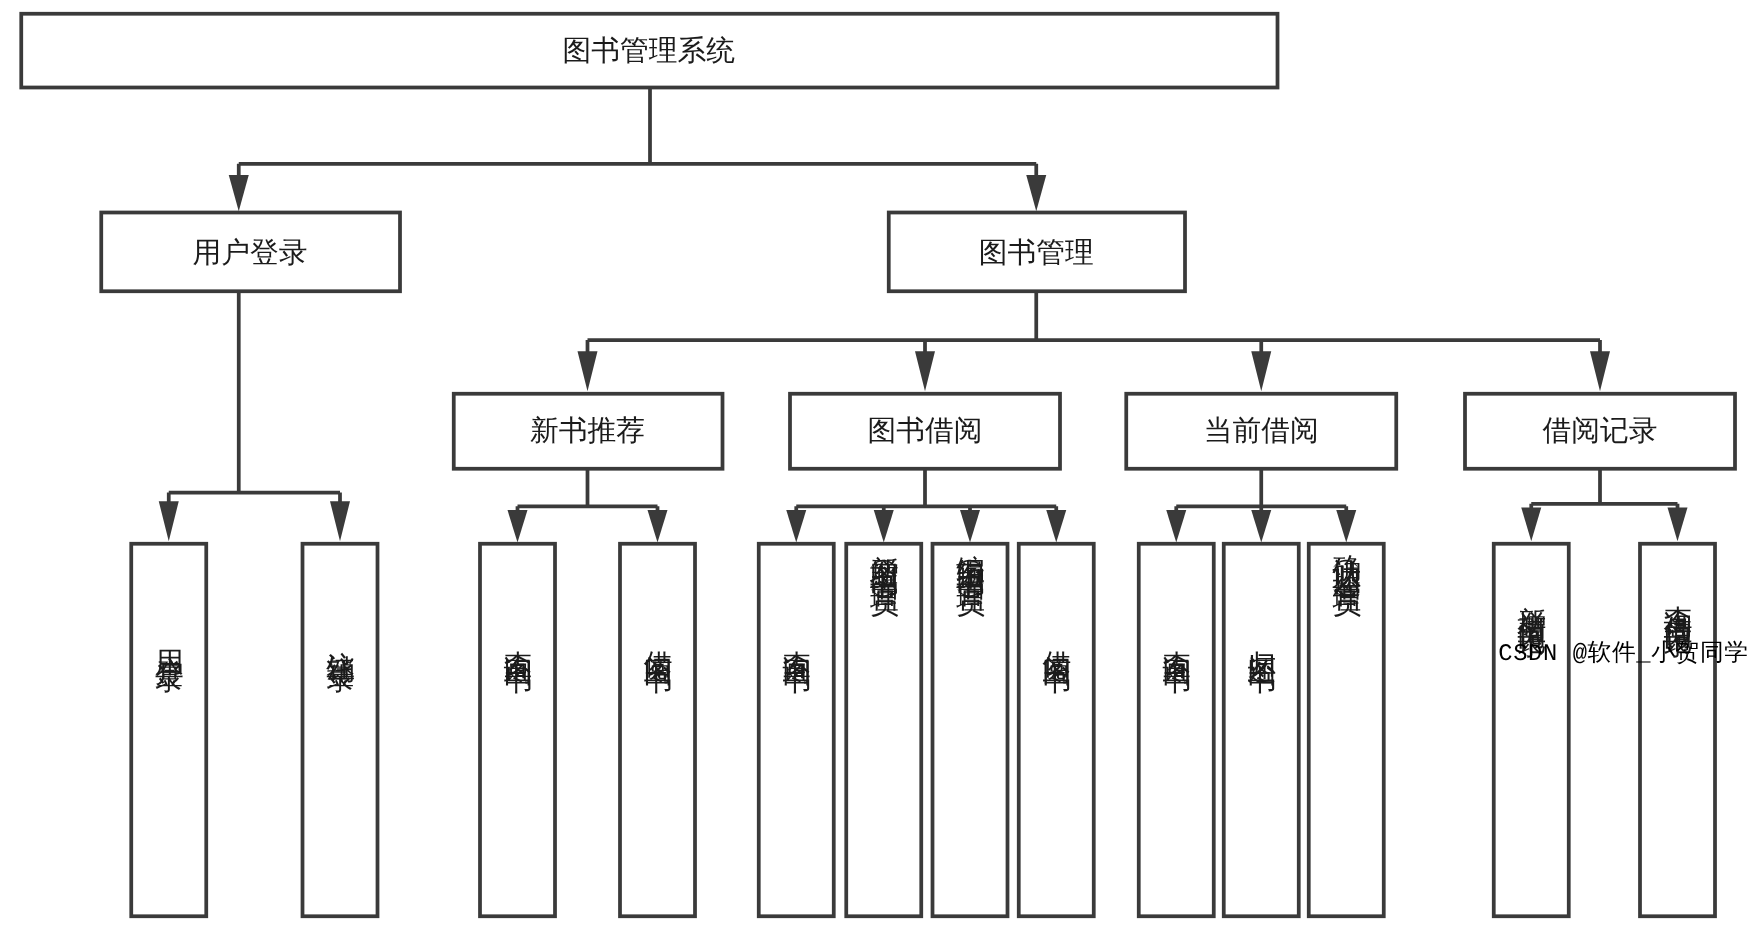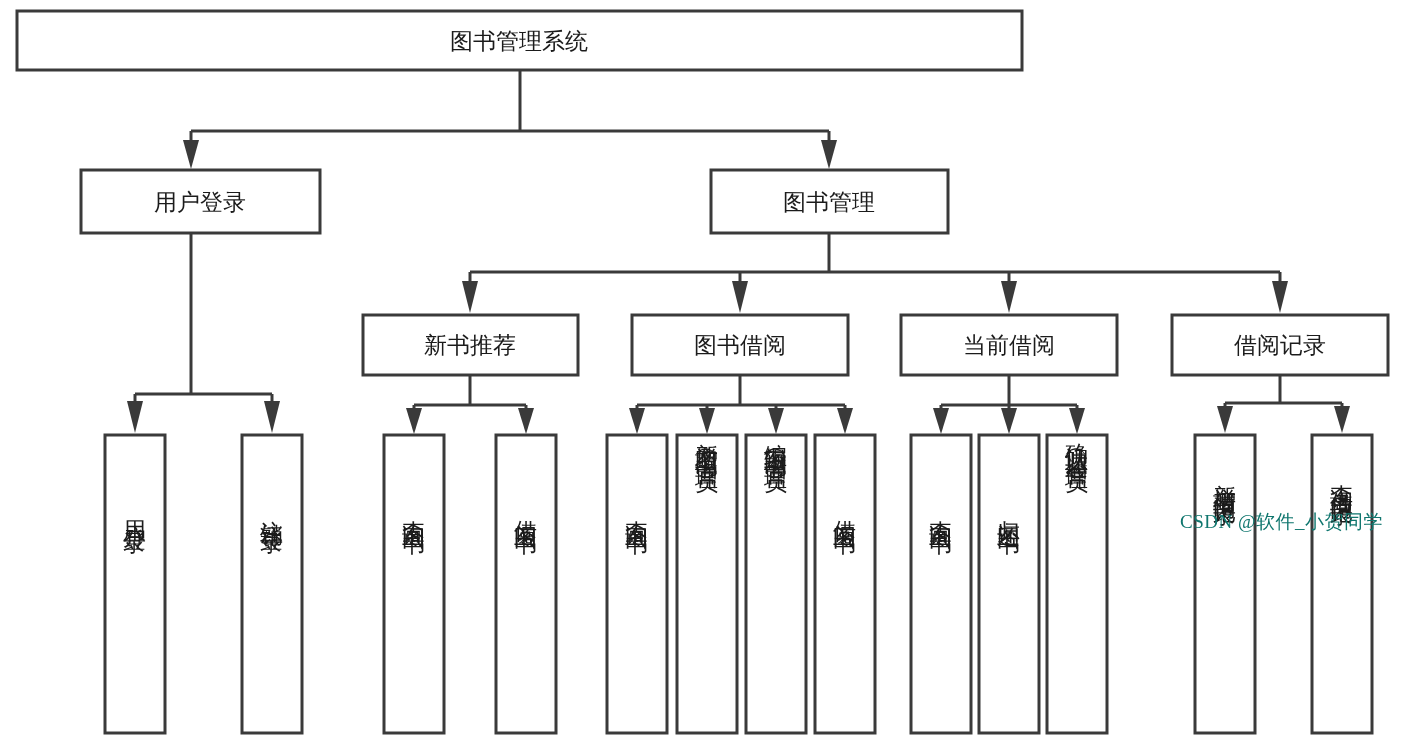--- a/index.html
+++ b/index.html
@@ -49,25 +49,25 @@
     font-family: "DejaVu Sans", "Liberation Sans", sans-serif;
     font-size: 23px;
     fill: #1b1b1b;
     text-anchor: middle;
     writing-mode: vertical-rl;
     glyph-orientation-vertical: 0;
     letter-spacing: 4px;
   }
   .watermark {
     position: absolute;
-    right: 22px;
+    right: 6px;
     bottom: 4px;
-    font-family: Liberation Serif, serif;
+    font-family: Liberation Mono, monospace;
     font-size: 19px;
-    color: #0f766e;
+    color: #000000;
     letter-spacing: 0.5px;
     white-space: nowrap;
   }
 </style>
 </head>
 <body>
 
 <div id="diagram-root">
   <svg class="diagram" viewBox="0 0 1405 747">
 

